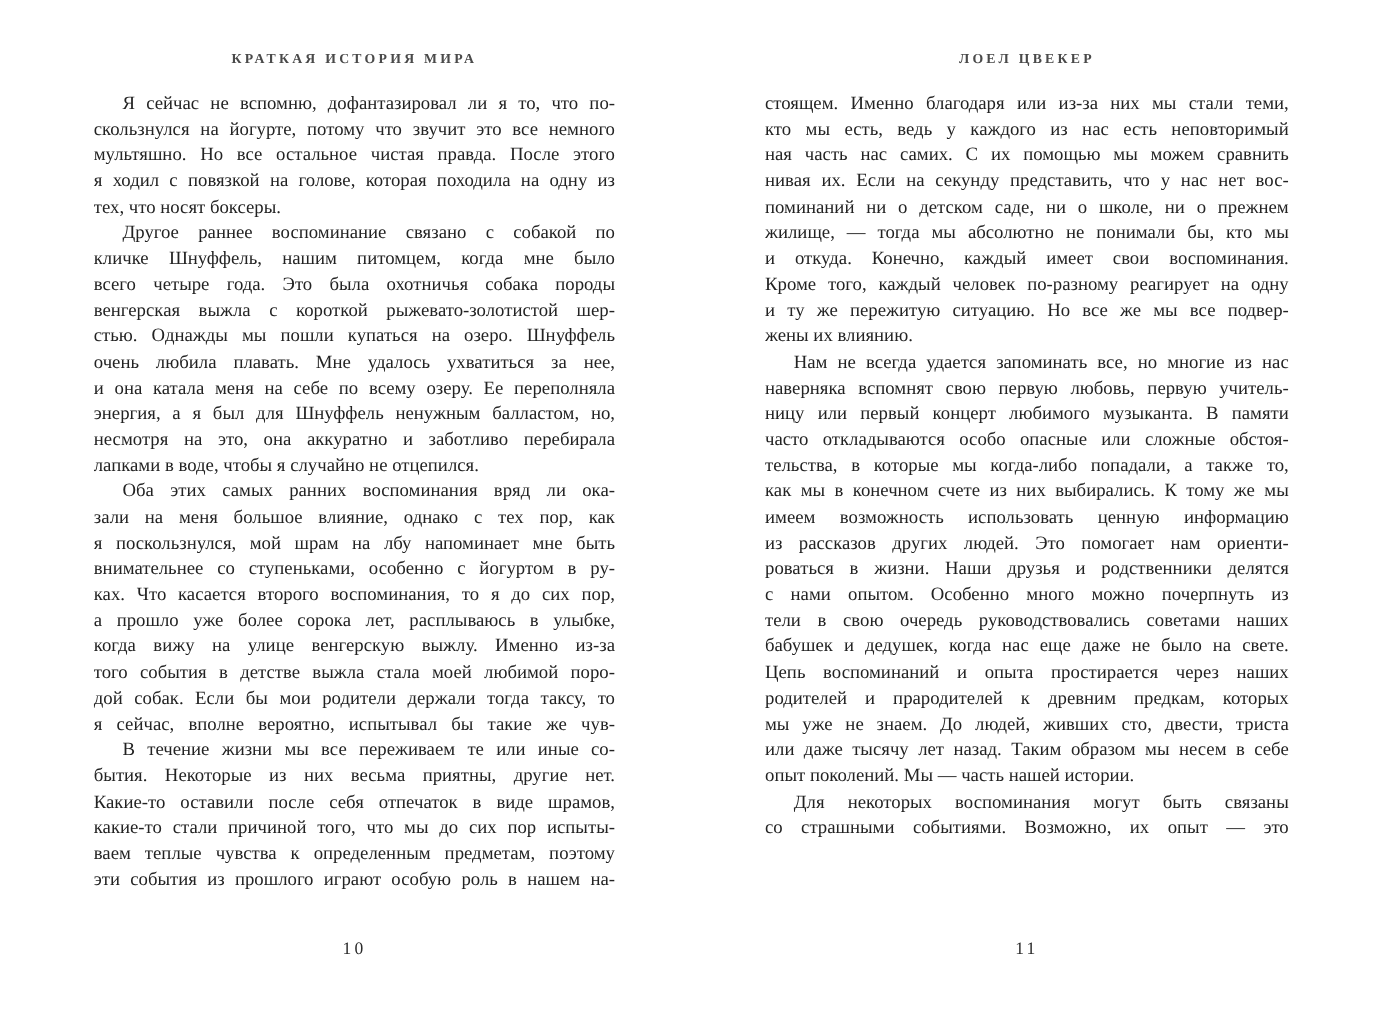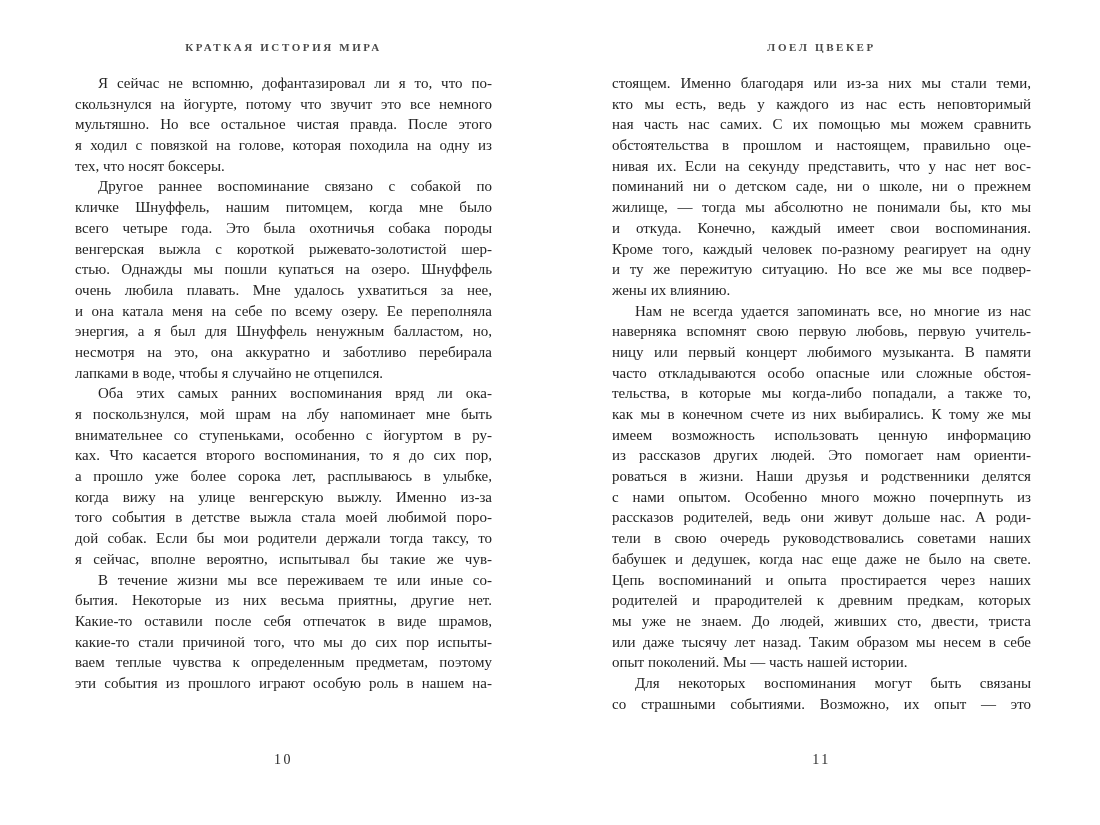--- a/index.html
+++ b/index.html
@@ -81,20 +81,21 @@
         <div class="line">кличке Шнуффель, нашим питомцем, когда мне было</div>
         <div class="line">всего четыре года. Это была охотничья собака породы</div>
         <div class="line">венгерская выжла с короткой рыжевато-золотистой шер-</div>
         <div class="line">стью. Однажды мы пошли купаться на озеро. Шнуффель</div>
         <div class="line">очень любила плавать. Мне удалось ухватиться за нее,</div>
         <div class="line">и она катала меня на себе по всему озеру. Ее переполняла</div>
         <div class="line">энергия, а я был для Шнуффель ненужным балластом, но,</div>
         <div class="line">несмотря на это, она аккуратно и заботливо перебирала</div>
         <div class="line last">лапками в воде, чтобы я случайно не отцепился.</div>
         <div class="line indent">Оба этих самых ранних воспоминания вряд ли ока-</div>
+        <div class="line">зали на меня большое влияние, однако с тех пор, как</div>
         <div class="line">я поскользнулся, мой шрам на лбу напоминает мне быть</div>
         <div class="line">внимательнее со ступеньками, особенно с йогуртом в ру-</div>
         <div class="line">ках. Что касается второго воспоминания, то я до сих пор,</div>
         <div class="line">а прошло уже более сорока лет, расплываюсь в улыбке,</div>
         <div class="line">когда вижу на улице венгерскую выжлу. Именно из-за</div>
         <div class="line">того события в детстве выжла стала моей любимой поро-</div>
         <div class="line">дой собак. Если бы мои родители держали тогда таксу, то</div>
         <div class="line">я сейчас, вполне вероятно, испытывал бы такие же чув-</div>
         <div class="line indent">В течение жизни мы все переживаем те или иные со-</div>
         <div class="line">бытия. Некоторые из них весьма приятны, другие нет.</div>
@@ -105,39 +106,37 @@
       </div>
     <div class="page-number">10</div>
   </section>
 
   <section class="page page-right">
     <div class="running-header">ЛОЕЛ ЦВЕКЕР</div>
     <div class="text-block">
         <div class="line">стоящем. Именно благодаря или из-за них мы стали теми,</div>
         <div class="line">кто мы есть, ведь у каждого из нас есть неповторимый</div>
         <div class="line">ная часть нас самих. С их помощью мы можем сравнить</div>
-        <div class="line">обстоятельства в прошлом и настоящем, правильно оце-</div>
         <div class="line">нивая их. Если на секунду представить, что у нас нет вос-</div>
         <div class="line">поминаний ни о детском саде, ни о школе, ни о прежнем</div>
         <div class="line">жилище, — тогда мы абсолютно не понимали бы, кто мы</div>
         <div class="line">и откуда. Конечно, каждый имеет свои воспоминания.</div>
         <div class="line">Кроме того, каждый человек по-разному реагирует на одну</div>
         <div class="line">и ту же пережитую ситуацию. Но все же мы все подвер-</div>
         <div class="line last">жены их влиянию.</div>
         <div class="line indent">Нам не всегда удается запоминать все, но многие из нас</div>
         <div class="line">наверняка вспомнят свою первую любовь, первую учитель-</div>
         <div class="line">ницу или первый концерт любимого музыканта. В памяти</div>
         <div class="line">часто откладываются особо опасные или сложные обстоя-</div>
         <div class="line">тельства, в которые мы когда-либо попадали, а также то,</div>
         <div class="line">как мы в конечном счете из них выбирались. К тому же мы</div>
         <div class="line">имеем возможность использовать ценную информацию</div>
         <div class="line">из рассказов других людей. Это помогает нам ориенти-</div>
         <div class="line">роваться в жизни. Наши друзья и родственники делятся</div>
         <div class="line">с нами опытом. Особенно много можно почерпнуть из</div>
-        <div class="line">рассказов родителей, ведь они живут дольше нас. А роди-</div>
         <div class="line">тели в свою очередь руководствовались советами наших</div>
         <div class="line">бабушек и дедушек, когда нас еще даже не было на свете.</div>
         <div class="line">Цепь воспоминаний и опыта простирается через наших</div>
         <div class="line">родителей и прародителей к древним предкам, которых</div>
         <div class="line">мы уже не знаем. До людей, живших сто, двести, триста</div>
         <div class="line">или даже тысячу лет назад. Таким образом мы несем в себе</div>
         <div class="line last">опыт поколений. Мы — часть нашей истории.</div>
         <div class="line indent">Для некоторых воспоминания могут быть связаны</div>
         <div class="line">со страшными событиями. Возможно, их опыт — это</div>
       </div>

